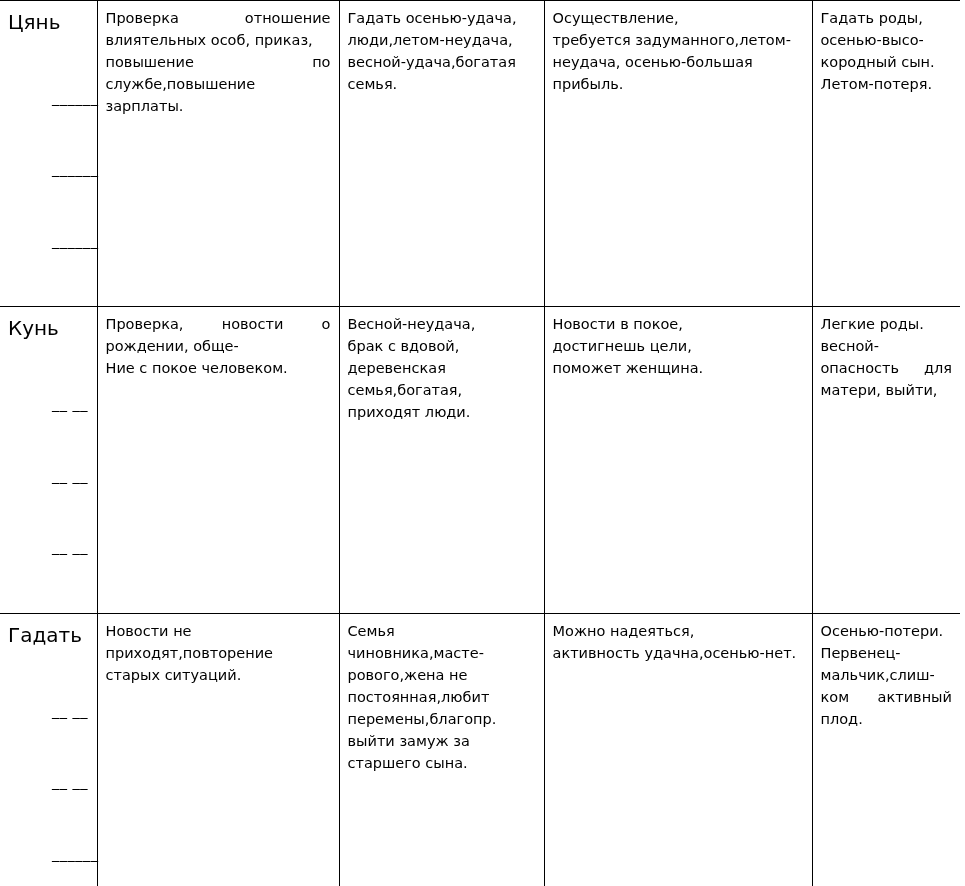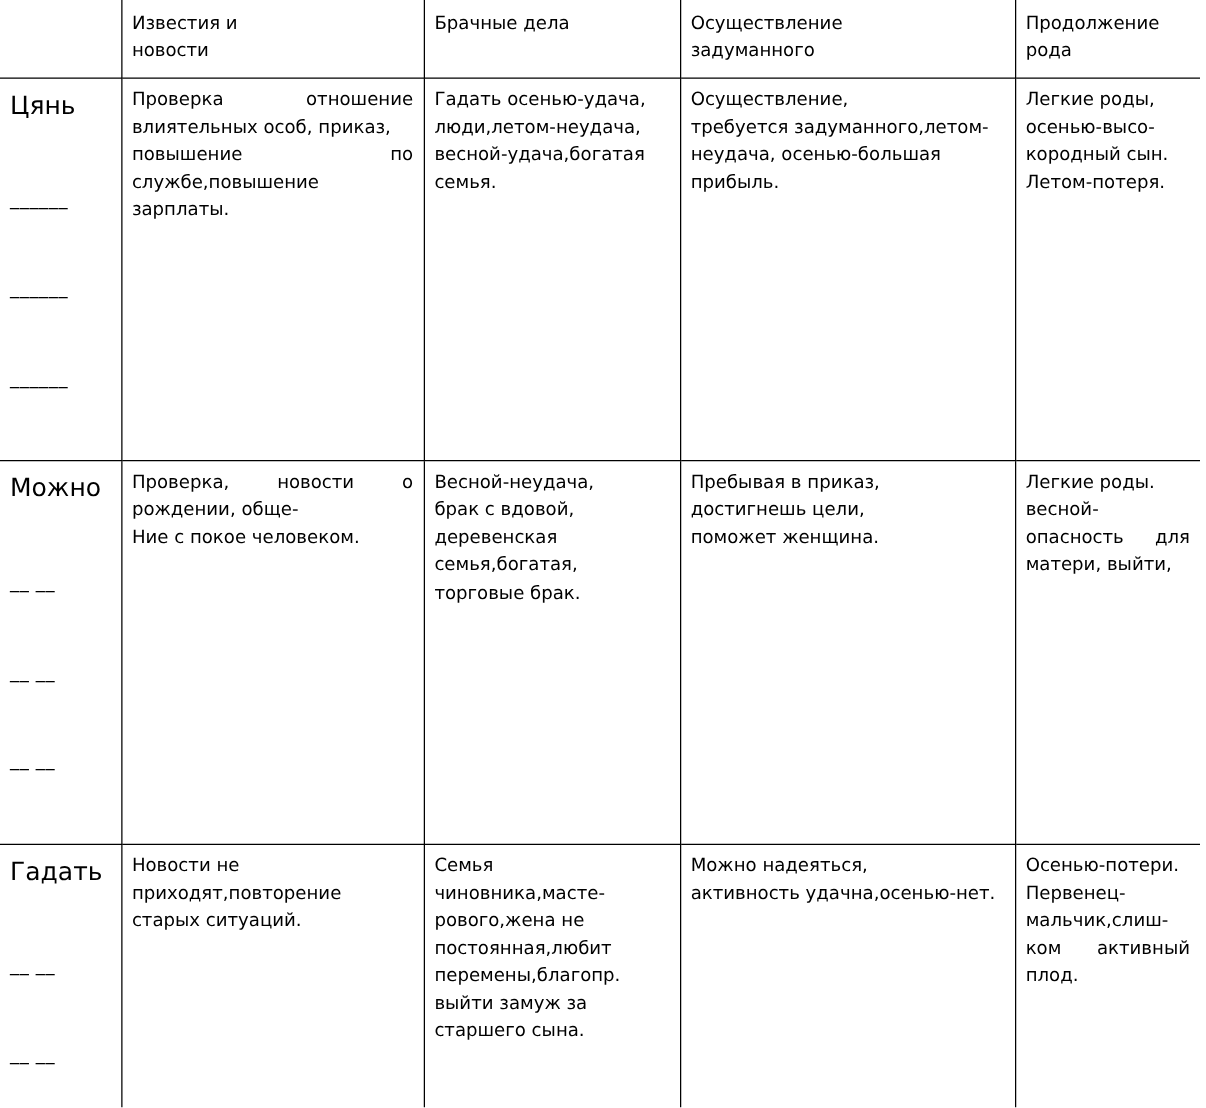--- a/index.html
+++ b/index.html
@@ -74,20 +74,21 @@
     white-space: nowrap;
   }
   .lines {
     font-size: 14.5px;
     line-height: 1.62;
     letter-spacing: 0.5px;
     white-space: pre;
   }
   .lines div {
     margin-top: 1px;
+    margin-left: 44px;
   }
   .just {
     text-align: justify;
     text-justify: inter-word;
   }
   .cell-text {
     white-space: pre-line;
   }
 </style>
 </head>
@@ -96,63 +97,53 @@
 <div class="page">
   <table class="trigram-table">
     <colgroup>
       <col class="c0">
         <col class="c1">
         <col class="c2">
         <col class="c3">
         <col class="c4">
     </colgroup>
     <tbody>
-      <tr class="header-row">
-        <td class="corner"></td>
-        <td class="hcell cell-text">Известия и
-новости</td>
-        <td class="hcell cell-text">Брачные дела</td>
-        <td class="hcell cell-text">Осуществление
-задуманного</td>
-        <td class="hcell cell-text last">Продолжение
-рода</td>
-      </tr>
 
       <tr class="body-row">
         <td class="first">
           <div class="name">Цянь</div>
           <div class="lines">
             <div>______</div>
             <div>______</div>
             <div>______</div>
           </div>
         </td>
         <td class="cell-text just">Проверка отношение влиятельных особ, приказ,
 повышение по службе,повышение зарплаты.</td>
         <td class="cell-text just">Гадать осенью-удача,
 люди,летом-неудача, весной-удача,богатая семья.</td>
         <td class="cell-text">Осуществление,
 требуется задуманного,летом-неудача, осенью-большая прибыль.</td>
-        <td class="cell-text last">Легкие роды, осенью-высо-кородный сын. Летом-потеря.</td>
+        <td class="cell-text last">Гадать роды, осенью-высо-кородный сын. Летом-потеря.</td>
       </tr>
 
       <tr class="body-row">
         <td class="first">
-          <div class="name">Можно</div>
+          <div class="name">Кунь</div>
           <div class="lines">
             <div>__ __</div>
             <div>__ __</div>
             <div>__ __</div>
           </div>
         </td>
         <td class="cell-text just">Проверка, новости о рождении, обще-
 Ние с покое человеком.</td>
         <td class="cell-text">Весной-неудача,
-брак с вдовой, деревенская семья,богатая, торговые брак.</td>
-        <td class="cell-text">Пребывая в приказ,
+брак с вдовой, деревенская семья,богатая, приходят люди.</td>
+        <td class="cell-text">Новости в покое,
 достигнешь цели,
 поможет женщина.</td>
         <td class="cell-text last just">Легкие роды.
 весной-опасность для матери, выйти,</td>
       </tr>
 
       <tr class="body-row">
         <td class="first">
           <div class="name">Гадать</div>
           <div class="lines">

